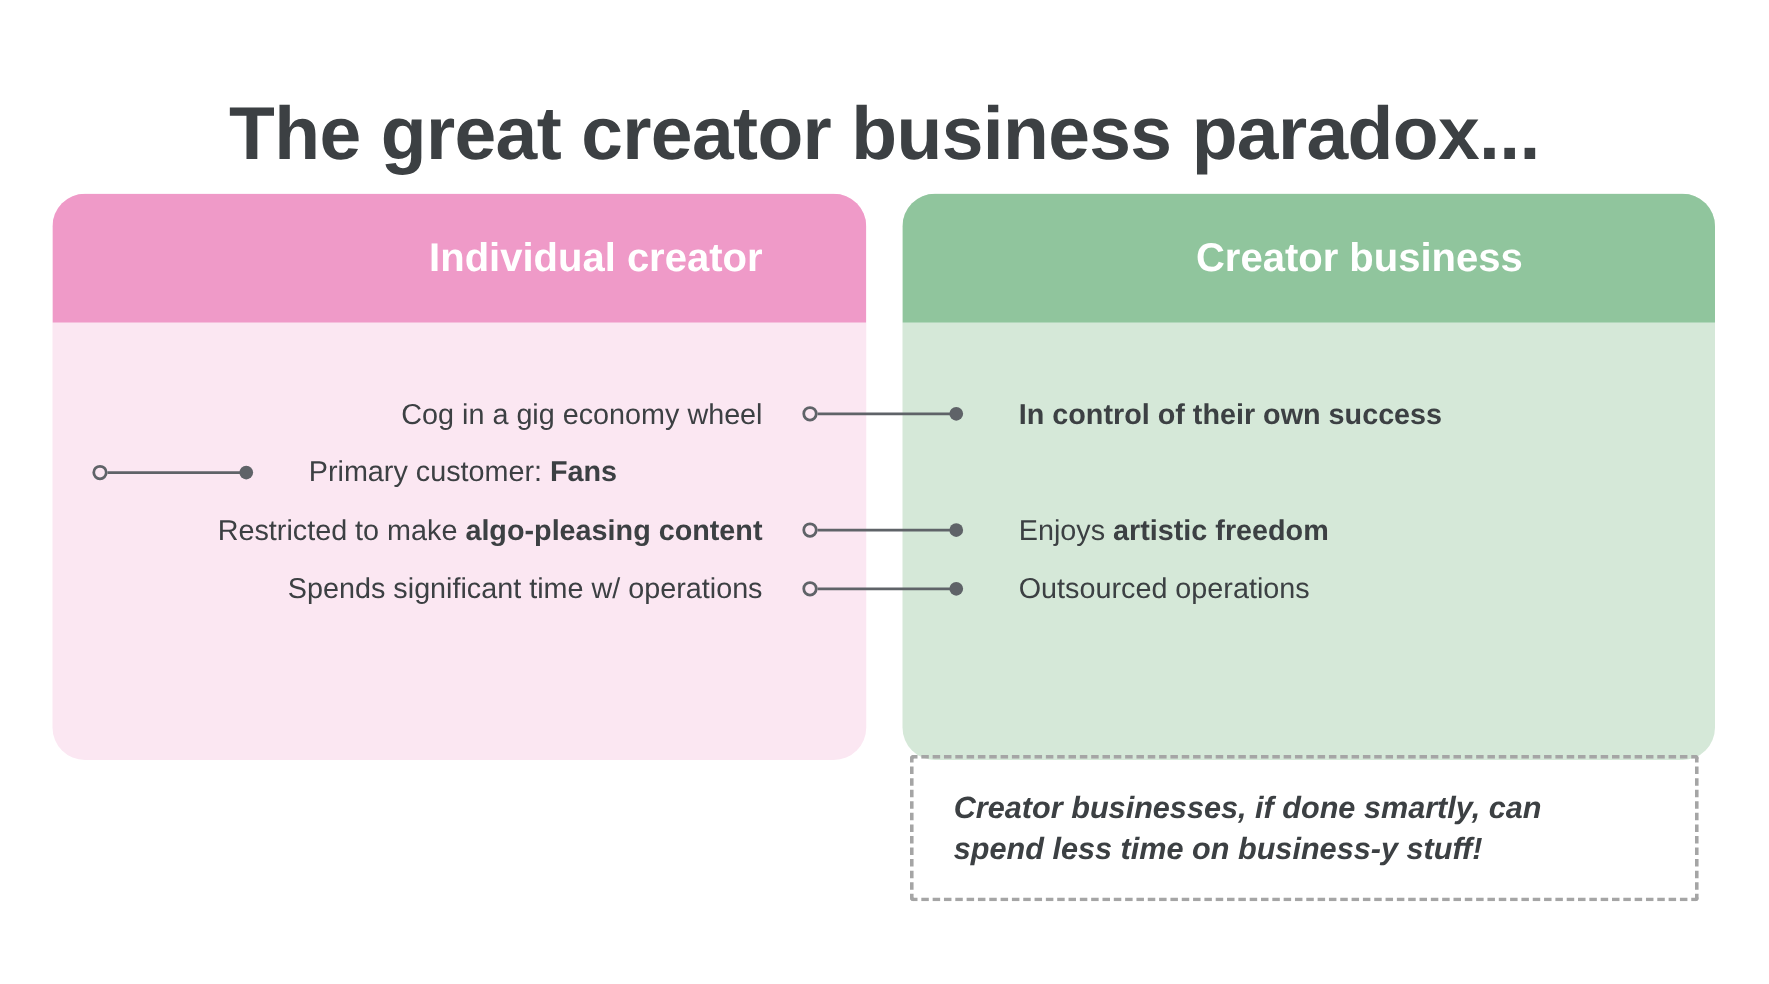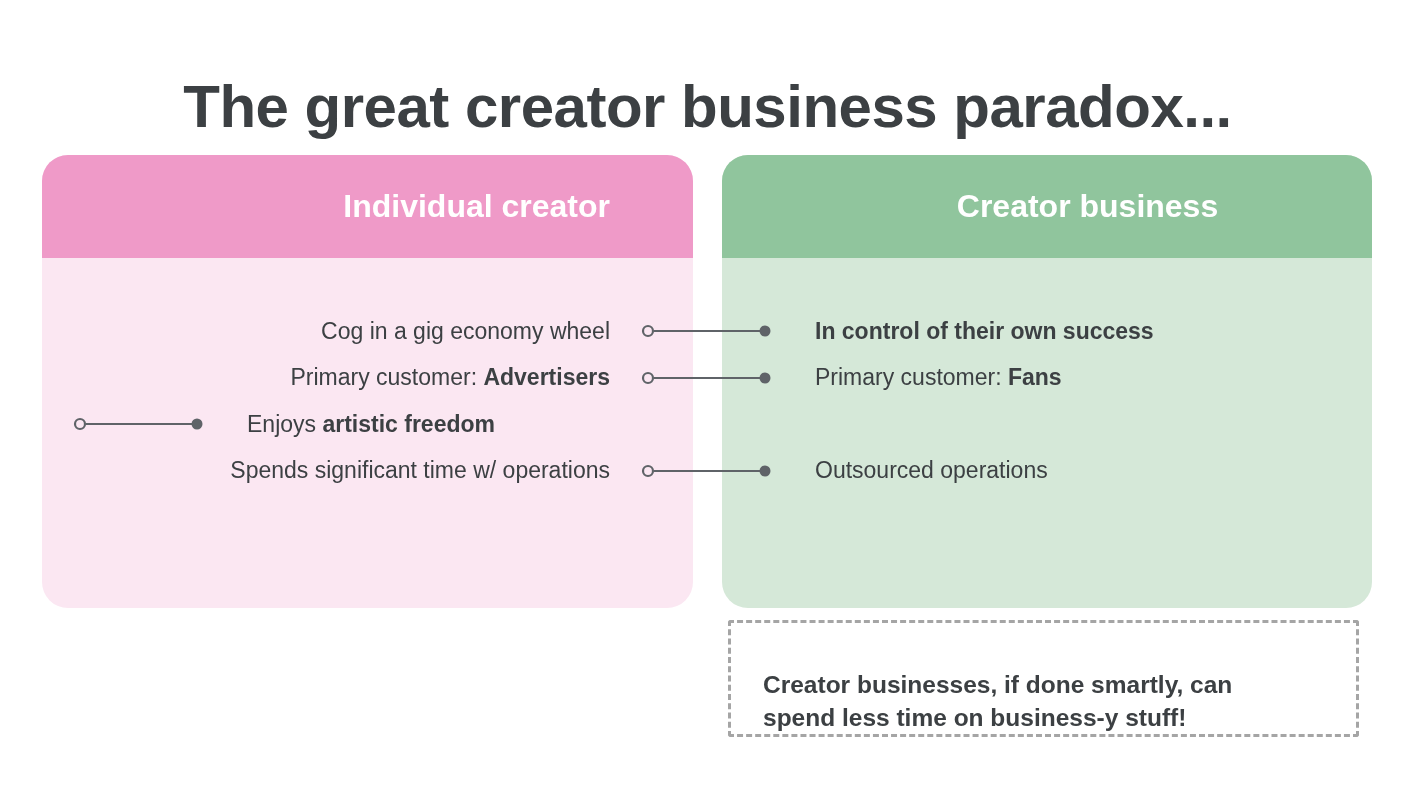--- a/index.html
+++ b/index.html
@@ -30,24 +30,25 @@
   }
   .row{height:46.5px;display:flex;align-items:center;}
   .row .left-cell{
     width:568px;text-align:right;font-size:23px;color:var(--text-dark);white-space:nowrap;
   }
   .row .connector{width:195px;height:46px;flex:0 0 auto;display:block;}
   .row .right-cell{
     flex:1;text-align:left;font-size:23px;color:var(--text-dark);white-space:nowrap;margin-left:10px;
   }
   .callout{
-    position:absolute;left:728px;top:620px;width:631px;height:117px;
+    position:absolute;left:728px;top:604px;width:631px;height:117px;
     border:3px dashed var(--dash-border);border-radius:3px;box-sizing:border-box;
-    display:flex;flex-direction:column;justify-content:flex-end;
+    display:flex;flex-direction:column;justify-content:center;
     padding-left:32px;
+    font-style:italic;
   }
   .callout-line{
     font-size:24.5px;font-weight:700;color:var(--text-dark);line-height:33px;white-space:nowrap;
   }
 </style>
 </head>
 <body style="--pink-header: #ef9ac8; --pink-body: #fbe7f2; --green-header: #90c59d; --green-body: #d5e8d8; --text-dark: #3c4043; --connector: #5f6368; --dash-border: #a5a5a5;">
 
 <div class="page">
   <h1 class="title">The great creator business paradox...</h1>
@@ -64,29 +65,29 @@
       <div class="row">
         <div class="left-cell"><span>Cog in a gig economy wheel</span></div>
         <svg class="connector" viewBox="0 0 195 46">
           <circle cx="38" cy="23" r="5" fill="#fbe7f2" stroke="#5f6368" stroke-width="2.2"></circle>
           <line x1="44" y1="23" x2="150" y2="23" stroke="#5f6368" stroke-width="2.2"></line>
           <circle cx="155" cy="23" r="5.5" fill="#5f6368"></circle>
         </svg>
         <div class="right-cell"><strong>In control of their own success</strong></div>
       </div>
       <div class="row">
-        <div class="left-cell"><span>Primary customer: </span><strong>Advertisers</strong></div>
         <svg class="connector" viewBox="0 0 195 46">
           <circle cx="38" cy="23" r="5" fill="#fbe7f2" stroke="#5f6368" stroke-width="2.2"></circle>
           <line x1="44" y1="23" x2="150" y2="23" stroke="#5f6368" stroke-width="2.2"></line>
           <circle cx="155" cy="23" r="5.5" fill="#5f6368"></circle>
         </svg>
         <div class="right-cell"><span>Primary customer: </span><strong>Fans</strong></div>
       </div>
       <div class="row">
+        <div class="left-cell"><span>Restricted to make </span><strong>algo-pleasing content</strong></div>
         <svg class="connector" viewBox="0 0 195 46">
           <circle cx="38" cy="23" r="5" fill="#fbe7f2" stroke="#5f6368" stroke-width="2.2"></circle>
           <line x1="44" y1="23" x2="150" y2="23" stroke="#5f6368" stroke-width="2.2"></line>
           <circle cx="155" cy="23" r="5.5" fill="#5f6368"></circle>
         </svg>
         <div class="right-cell"><span>Enjoys </span><strong>artistic freedom</strong></div>
       </div>
       <div class="row">
         <div class="left-cell"><span>Spends significant time w/ operations</span></div>
         <svg class="connector" viewBox="0 0 195 46">

